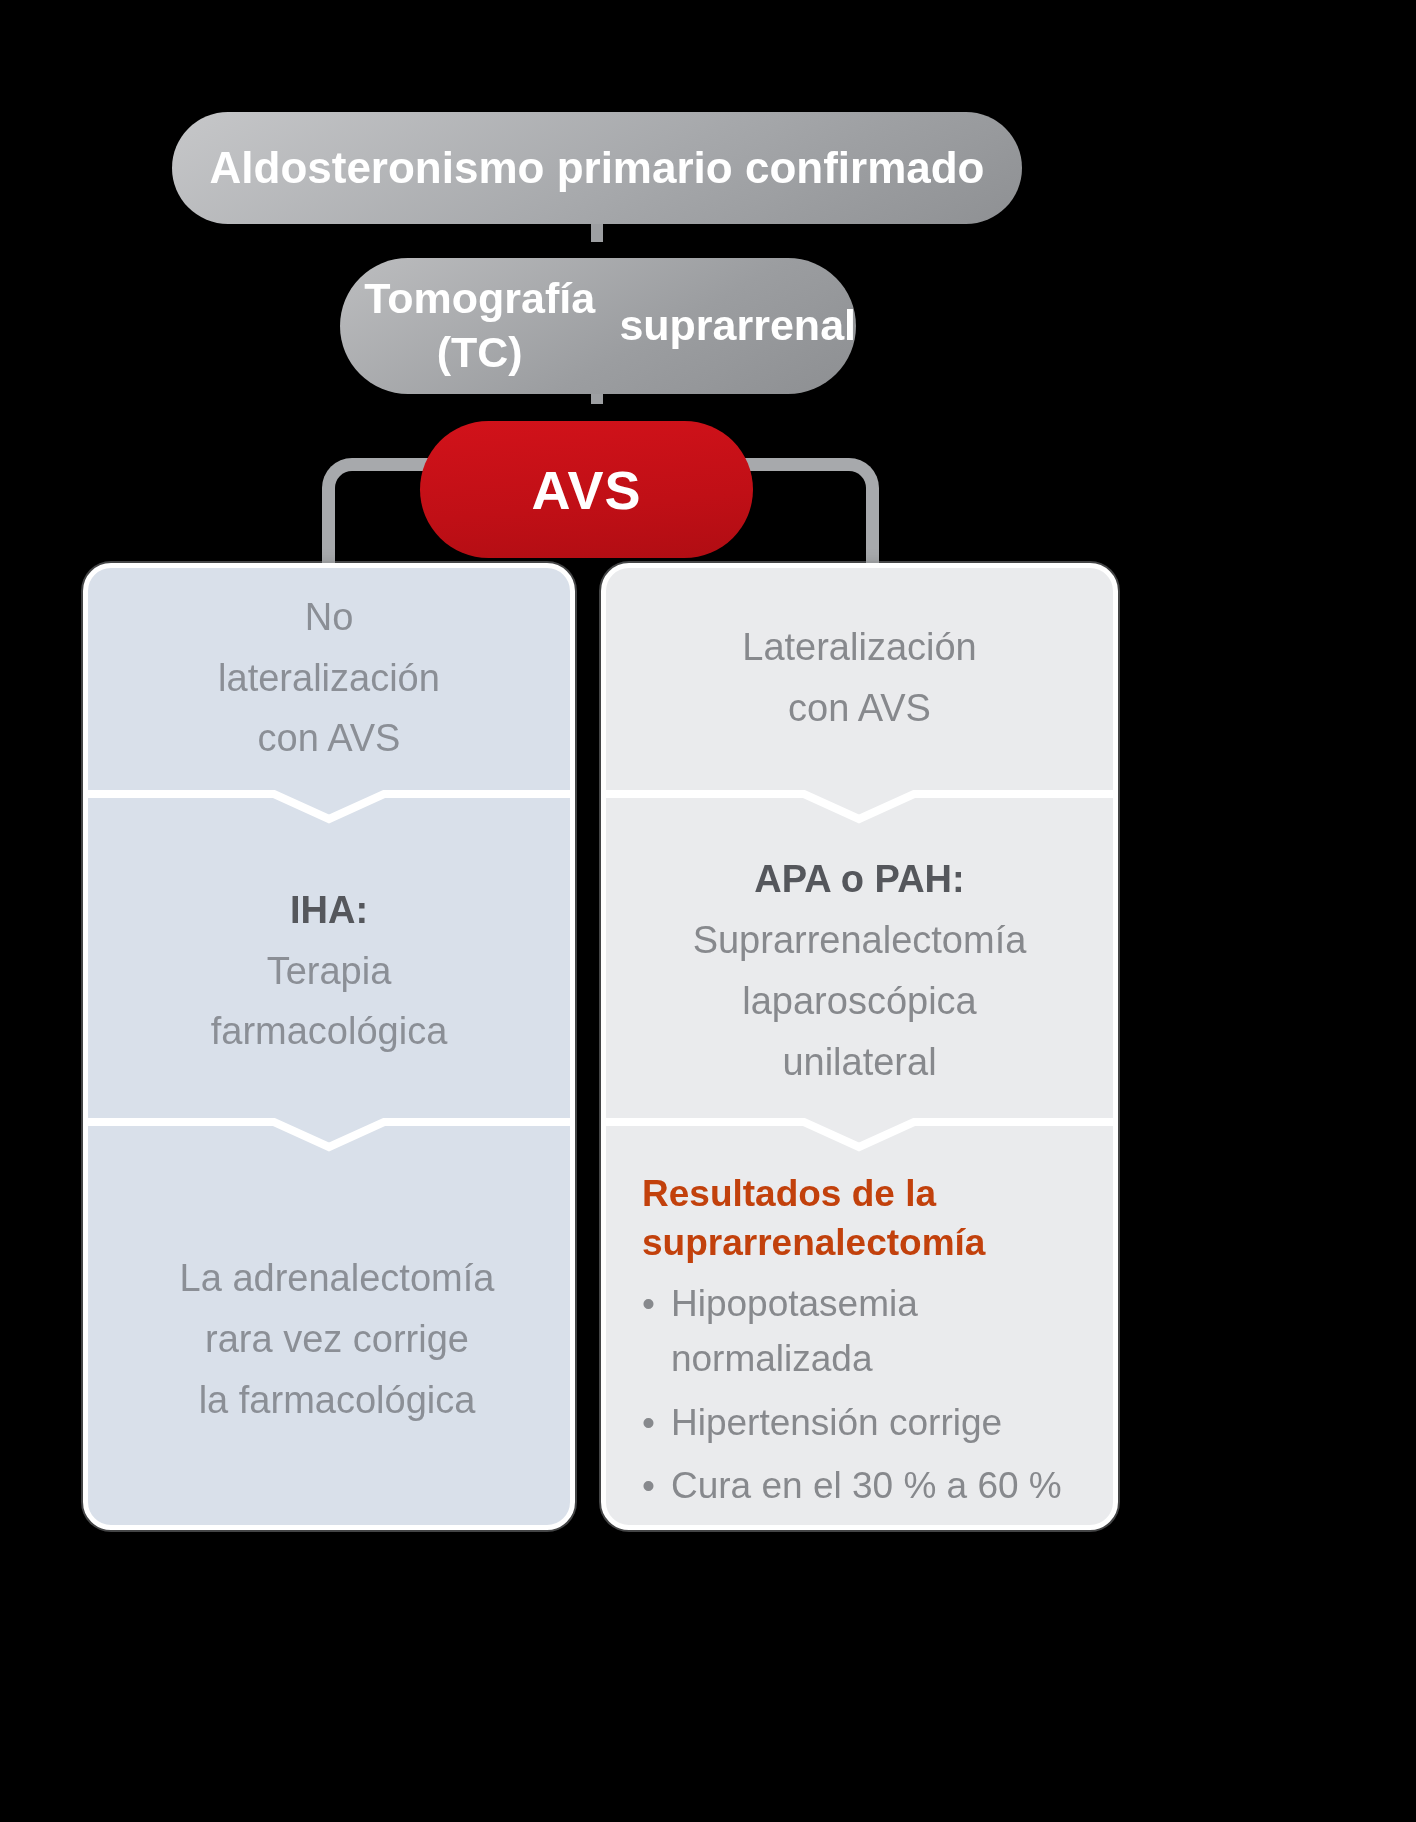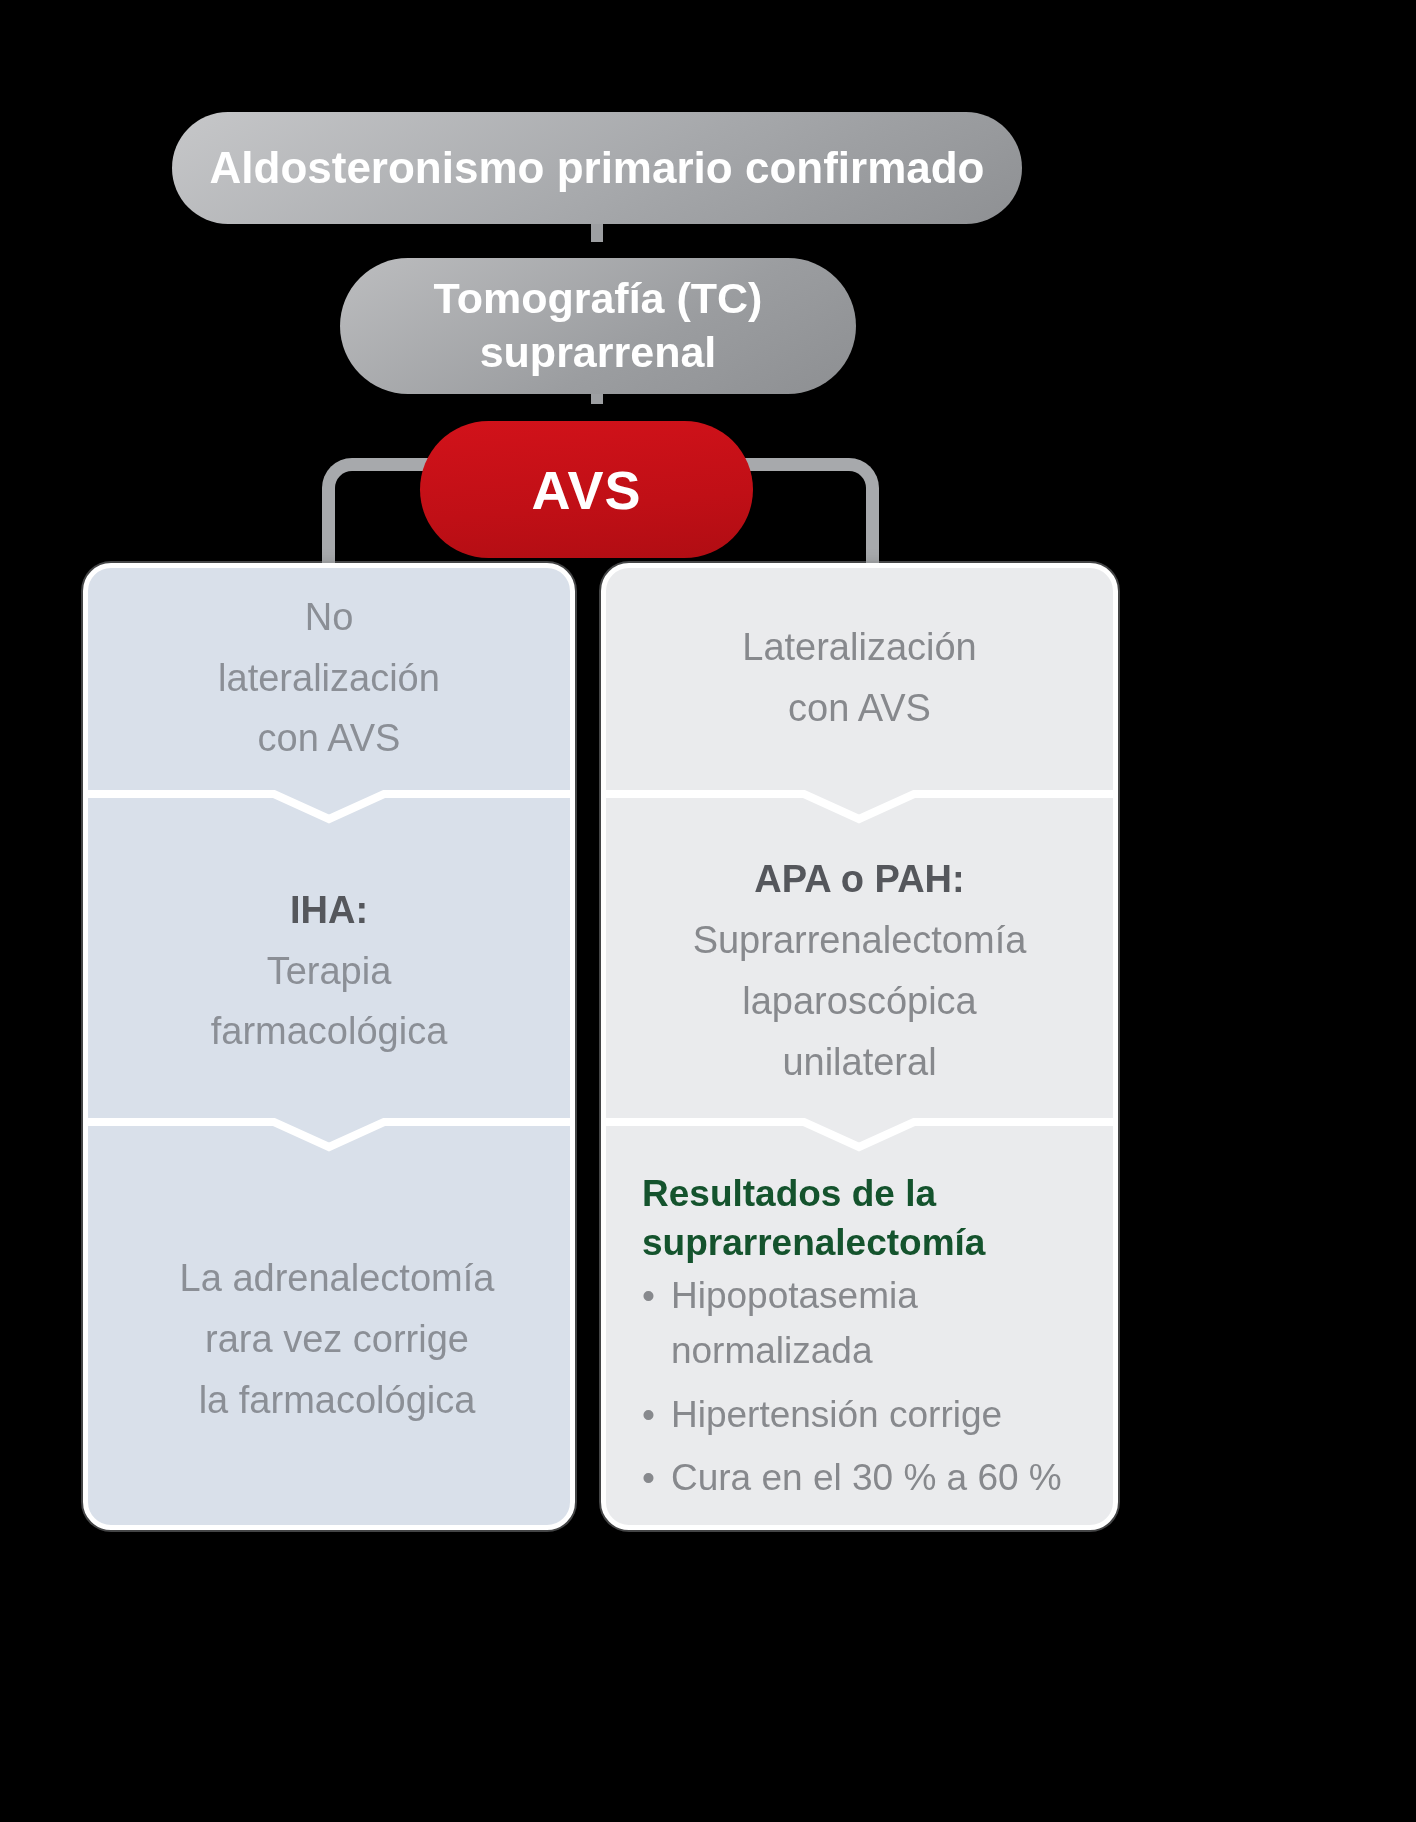--- a/index.html
+++ b/index.html
@@ -16,21 +16,21 @@
     color:#fff;font-weight:bold;text-align:center;z-index:3;margin-top:28px;
   }
   .pill-top{
     left:172px;top:84px;width:850px;height:112px;border-radius:60px;
     background:linear-gradient(150deg,#c6c7c9 0%,#a6a8ab 55%,#8e9093 100%);
     font-size:44px;
   }
   .pill-ct{
     left:340px;top:230px;width:516px;height:136px;border-radius:68px;
     background:linear-gradient(150deg,#bcbdbf 0%,#9b9da0 60%,#8d8f92 100%);
-    font-size:43px;line-height:1.25;flex-direction:column;
+    font-size:43px;line-height:1.25;flex-direction:row;
   }
   .pill-avs{
     left:420px;top:393px;width:333px;height:137px;border-radius:69px;
     background:linear-gradient(175deg,#d2121a 0%,#c00f16 60%,#b00d13 100%);
     font-size:54px;letter-spacing:1px;
   }
   
   .vline{position:absolute;width:12px;background:#9d9fa2;z-index:1;}
   .vline1{left:591px;top:180px;height:62px;}
   .vline2{left:591px;top:352px;height:52px;}
@@ -63,21 +63,21 @@
   .s2{height:290px;}
   .s3{flex:1;padding-left:16px;}
   .box-right .section{color:#87898d;}
   .section-heading{font-weight:bold;color:#55575c;}
   .divider{width:100%;height:38px;flex:none;display:block;}
   
   .s3-right{
     align-items:flex-start;text-align:left;justify-content:flex-start;
     padding:16px 26px 0 36px;font-size:37px;line-height:1.42;box-sizing:border-box;
   }
-  .s3-right .section-heading{color:#14532d;line-height:1.32;}
+  .s3-right .section-heading{color:#c2410c;line-height:1.32;margin-bottom:8px;}
   .bullets{display:flex;flex-direction:column;gap:8px;}
   .bullet-item{display:flex;gap:16px;align-items:flex-start;line-height:1.5;}
   .bullet-dot{flex:none;}
 </style>
 </head>
 <body>
 
 <div class="canvas">
 
   <div class="vline vline1"></div>

